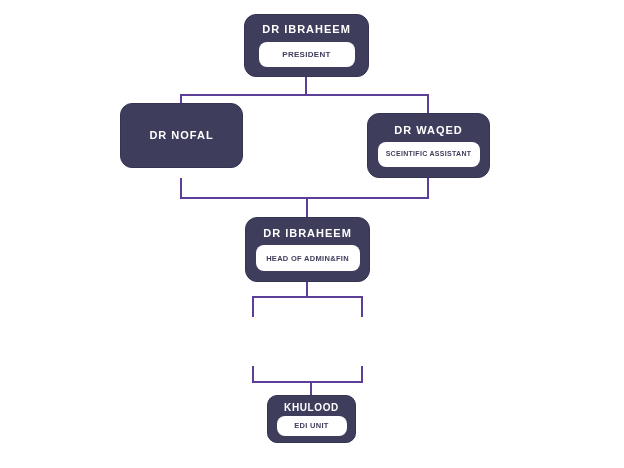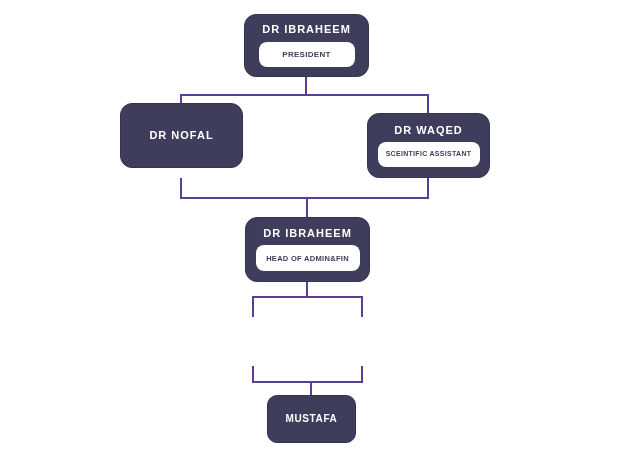--- a/index.html
+++ b/index.html
@@ -122,16 +122,17 @@
   </div>
 
   <div class="node node-abdullah">
     <div class="name">DR IBRAHEEM</div>
     <div class="pill">HEAD OF ADMIN&amp;FIN</div>
   </div>
 
 
 
   <div class="node node-khulood">
-    <div class="name">MUSTAFA</div>
+    <div class="name">KHULOOD</div>
+    <div class="pill">EDI UNIT</div>
   </div>
 
 </div>
 
 </body></html>

